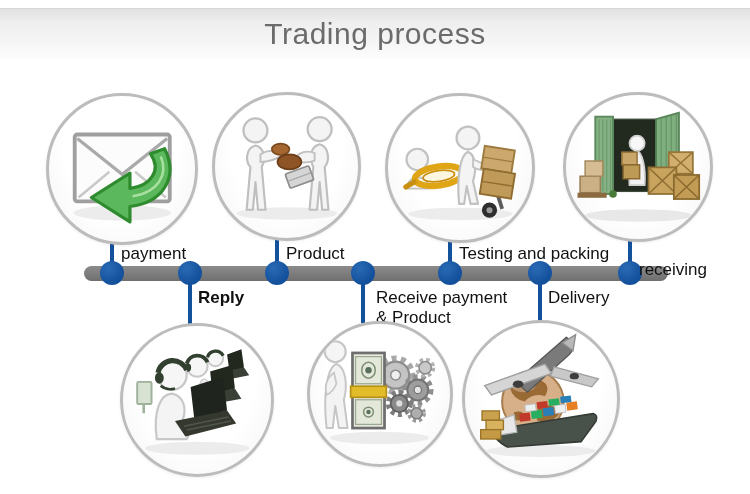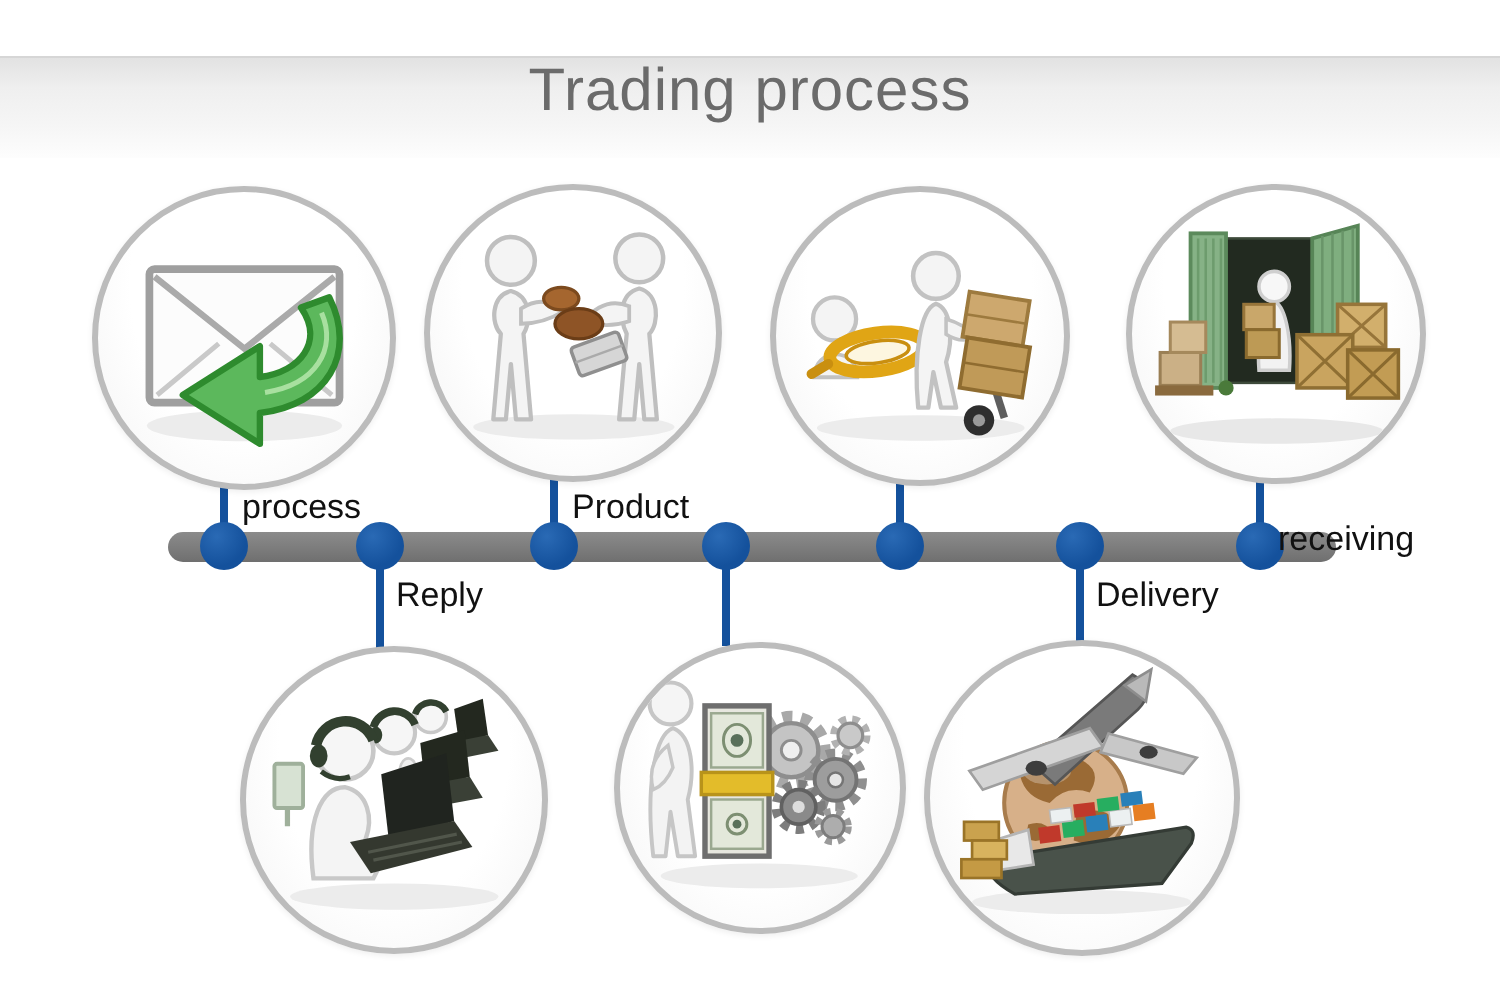--- a/index.html
+++ b/index.html
@@ -2,24 +2,24 @@
 <html style="--banner-top: #e2e2e2; --title-text: #6b6b6b; --timeline-bar: #7c7c7c; --node-dot: #14519c; --connector: #14519c; --label-text: #111111; --circle-border: #bcbcbc; --envelope-arrow-green: #5cb85c; --container-green: #86b286; --crate-tan: #c9a45f; --money-band-gold: #e3bc2a; --globe-brown: #d7b089;"><head>
 <meta charset="utf-8">
 <style>
   html,body{margin:0;padding:0;background:#ffffff;}
   .stage{
     position:relative;width:750px;height:494px;overflow:hidden;
     background:#ffffff;font-family:"Liberation Sans",sans-serif;
   }
   
   .banner{
-    position:absolute;left:0;top:28px;width:750px;height:50px;
+    position:absolute;left:0;top:8px;width:750px;height:50px;
     background:linear-gradient(180deg,var(--banner-top,#e2e2e2) 0%,#efefef 30%,#f5f5f5 65%,#fdfdfd 100%);
     border-top:1px solid #d6d6d6;
-    display:flex;justify-content:center;
+    display:flex;align-items:center;justify-content:center;
   }
   .title{
     margin:0;font-size:30px;font-weight:400;letter-spacing:.5px;
     color:var(--title-text,#6b6b6b);
   }
   
   .timeline-bar{
     position:absolute;left:84px;top:266px;width:584px;height:15px;border-radius:8px;
     background:linear-gradient(180deg,#8b8b8b,var(--timeline-bar,#7c7c7c) 55%,#6f6f6f);
   }
@@ -45,21 +45,21 @@
   
   .s0-dot{left:100px;} .s1-dot{left:178px;} .s2-dot{left:265px;} .s3-dot{left:351px;}
   .s4-dot{left:438px;} .s5-dot{left:528px;} .s6-dot{left:618px;}
   .s0-conn{left:110px;top:236px;height:37px;}
   .s1-conn{left:188px;top:273px;height:52px;}
   .s2-conn{left:275px;top:232px;height:41px;}
   .s3-conn{left:361px;top:273px;height:50px;}
   .s4-conn{left:448px;top:234px;height:39px;}
   .s5-conn{left:538px;top:273px;height:49px;}
   .s6-conn{left:628px;top:233px;height:40px;}
-  .s0-label{left:121px;top:244px;} .s1-label{left:198px;top:288px;}
+  .s0-label{left:121px;top:244px;} .s1-label{left:198px;top:288px;font-weight:bold;}
   .s2-label{left:286px;top:244px;} .s3-label{left:376px;top:288px;}
   .s4-label{left:459px;top:244px;} .s5-label{left:548px;top:288px;text-align:center;}
   .s6-label{left:639px;top:260px;}
   .s0-circle{left:46px;top:93px;width:146px;height:146px;}
   .s1-circle{left:120px;top:323px;width:148px;height:148px;}
   .s2-circle{left:212px;top:92px;width:143px;height:143px;}
   .s3-circle{left:307px;top:321px;width:140px;height:140px;}
   .s4-circle{left:385px;top:93px;width:144px;height:144px;}
   .s5-circle{left:462px;top:320px;width:152px;height:152px;}
   .s6-circle{left:563px;top:92px;width:144px;height:144px;}
@@ -84,23 +84,28 @@
   <div class="connector s6-conn"></div>
 
   <div class="dot s0-dot"></div>
   <div class="dot s1-dot"></div>
   <div class="dot s2-dot"></div>
   <div class="dot s3-dot"></div>
   <div class="dot s4-dot"></div>
   <div class="dot s5-dot"></div>
   <div class="dot s6-dot"></div>
 
-  <div class="step-label s0-label">process</div>
+  <div class="step-label s0-label">payment</div>
   <div class="step-label s1-label">Reply</div>
   <div class="step-label s2-label">Product</div>
+  <div class="step-label s3-label">
+    <span>Receive payment</span><br>
+    <span>&amp; Product</span>
+  </div>
+  <div class="step-label s4-label">Testing and packing</div>
   <div class="step-label s5-label">Delivery</div>
   <div class="step-label s6-label">receiving</div>
 
   <div class="node-circle s0-circle">
     <svg viewBox="0 0 100 100">
       <ellipse cx="50" cy="84" rx="38" ry="6" fill="#ececec"></ellipse>
       <rect x="13" y="23" width="74" height="52" rx="2" fill="#fcfcfc" stroke="#9f9f9f" stroke-width="3"></rect>
       <path d="M15 26 L50 54 L85 26" fill="none" stroke="#aaaaaa" stroke-width="2.5"></path>
       <path d="M16 72 L40 52 M84 72 L60 52" fill="none" stroke="#c9c9c9" stroke-width="2"></path>
       <path d="M83 34 C 94 56 82 76 56 79 L56 91 L26 72 L56 53 L56 65 C 72 63 81 51 72 38 Z" fill="#5cb85c" stroke="#2e8b2e" stroke-width="2.5" stroke-linejoin="round"></path>

